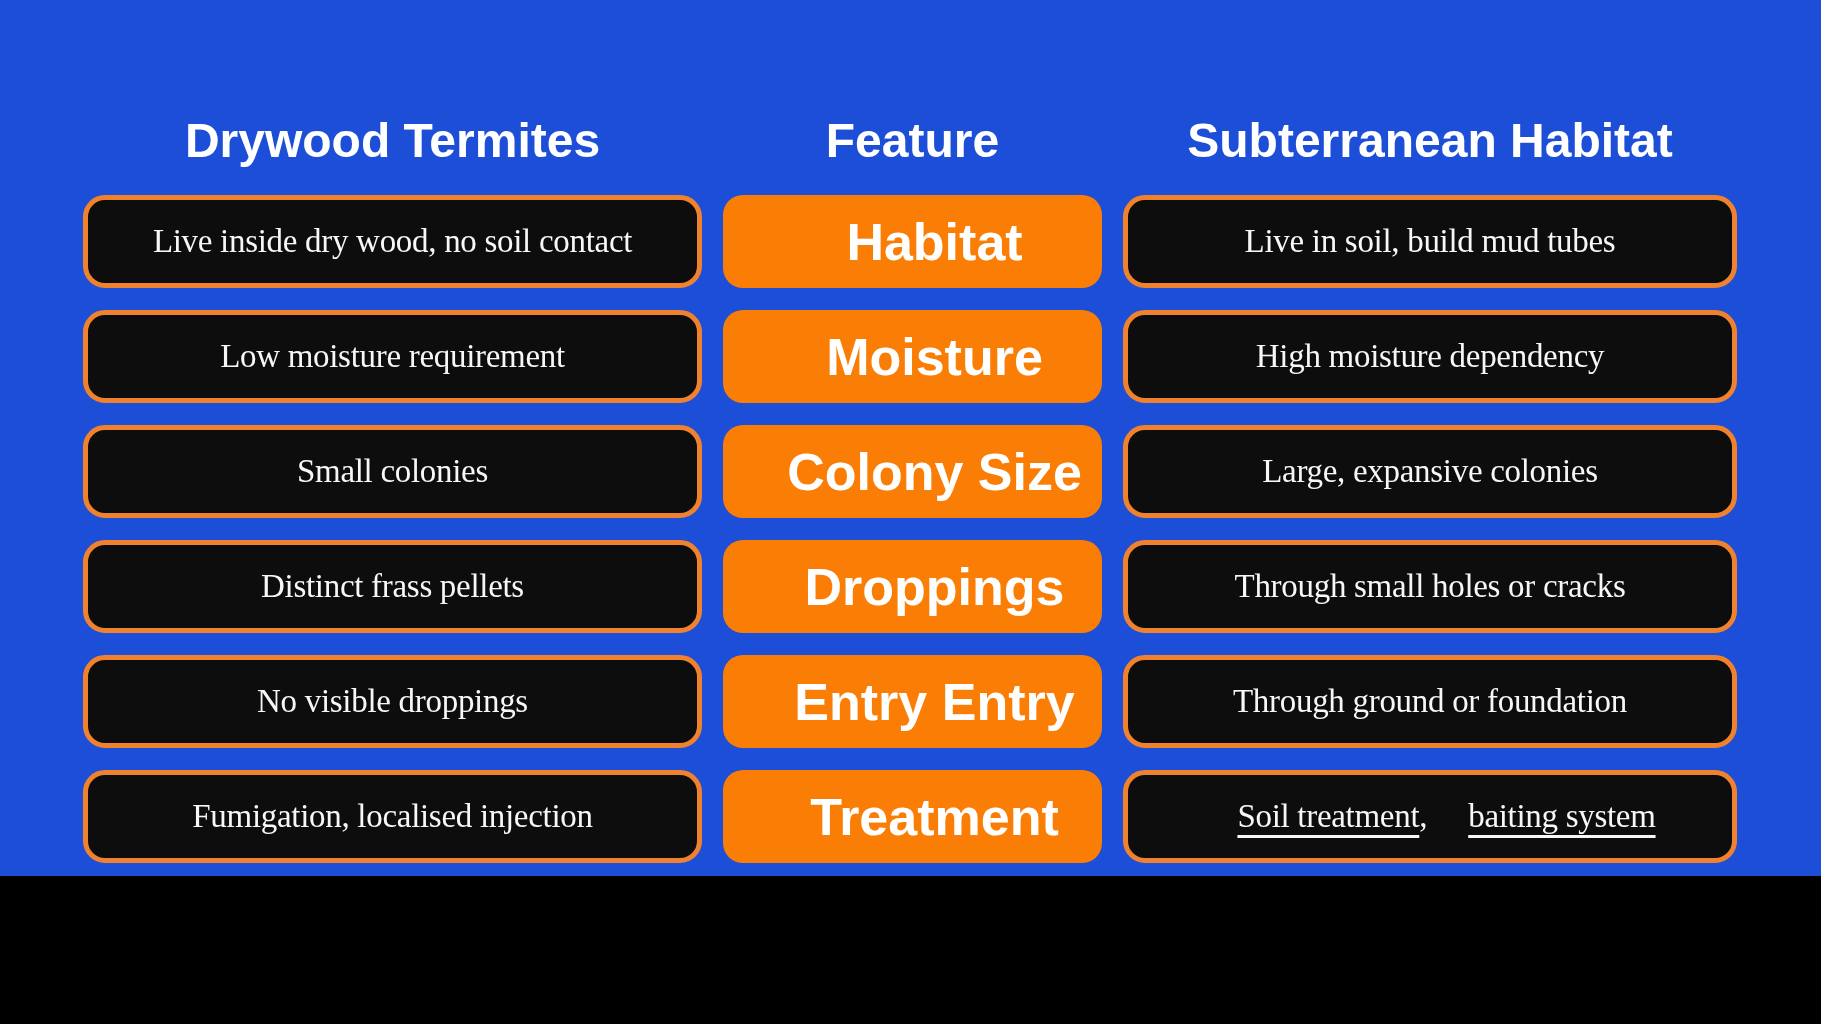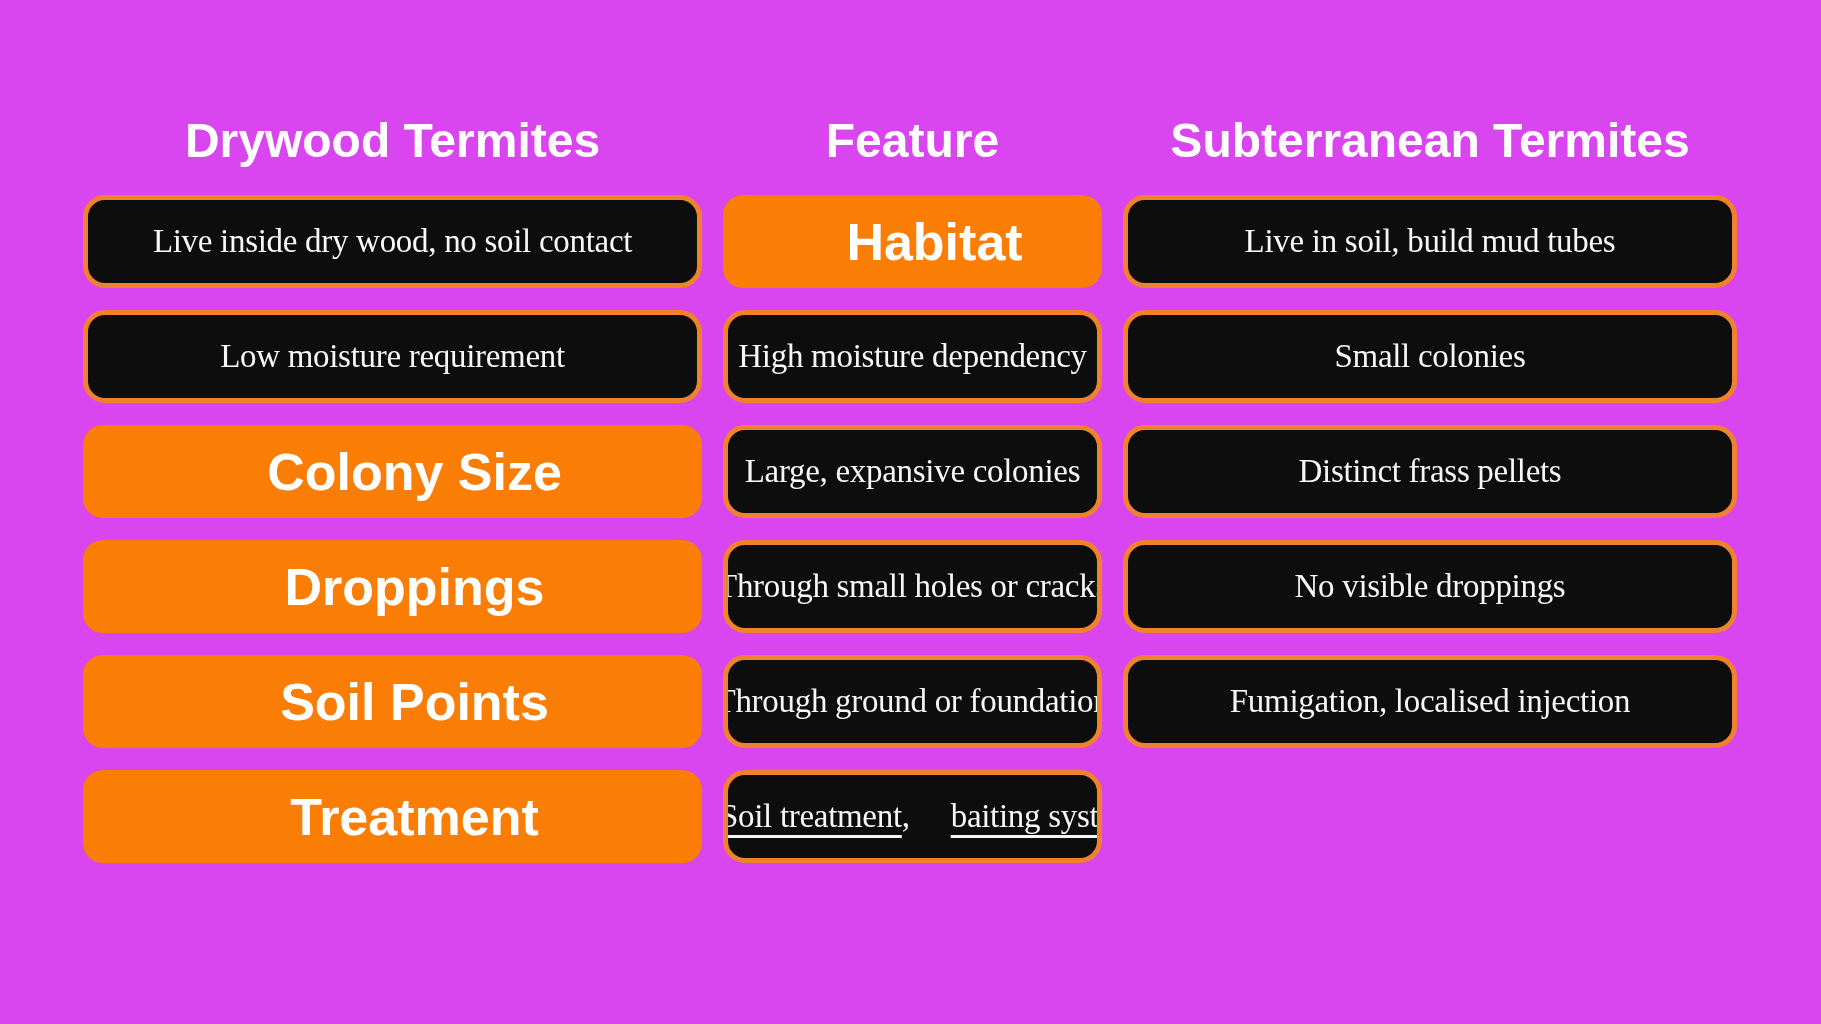--- a/index.html
+++ b/index.html
@@ -1,20 +1,20 @@
 <!DOCTYPE html>
 <html><head>
 <meta charset="utf-8">
 <style>
   html, body { margin: 0; padding: 0; background: #000; }
   .canvas {
     position: relative;
     width: 1821px;
-    height: 1024px;
-    background: #d946ef;
+    height: 876px;
+    background: #1d4ed8;
     overflow: hidden;
     font-family: "Liberation Sans", sans-serif;
   }
   .grid {
     position: absolute;
     left: 83px;
     top: 107px;
     display: grid;
     grid-template-columns: 619px 379px 614px;
     grid-template-rows: 66px repeat(6, 93px);
@@ -66,39 +66,40 @@
   }
 </style>
 </head>
 <body>
 
 <div class="canvas">
   <div class="grid">
 
     <div class="col-header">Drywood Termites</div>
     <div class="col-header">Feature</div>
-    <div class="col-header">Subterranean Termites</div>
+    <div class="col-header">Subterranean Habitat</div>
 
     <div class="side-cell">Live inside dry wood, no soil contact</div>
     <div class="feature-cell">Habitat</div>
     <div class="side-cell">Live in soil, build mud tubes</div>
 
     <div class="side-cell">Low moisture requirement</div>
+    <div class="feature-cell">Moisture</div>
     <div class="side-cell">High moisture dependency</div>
 
     <div class="side-cell">Small colonies</div>
     <div class="feature-cell">Colony Size</div>
     <div class="side-cell">Large, expansive colonies</div>
 
     <div class="side-cell">Distinct frass pellets</div>
     <div class="feature-cell">Droppings</div>
     <div class="side-cell">Through small holes or cracks</div>
 
     <div class="side-cell">No visible droppings</div>
-    <div class="feature-cell">Soil Points</div>
+    <div class="feature-cell">Entry Entry</div>
     <div class="side-cell">Through ground or foundation</div>
 
     <div class="side-cell">Fumigation, localised injection</div>
     <div class="feature-cell">Treatment</div>
     <div class="side-cell">
       <span><span class="u">Soil treatment</span><span>, </span><span class="u">baiting system</span></span>
     </div>
 
   </div>
 </div>

